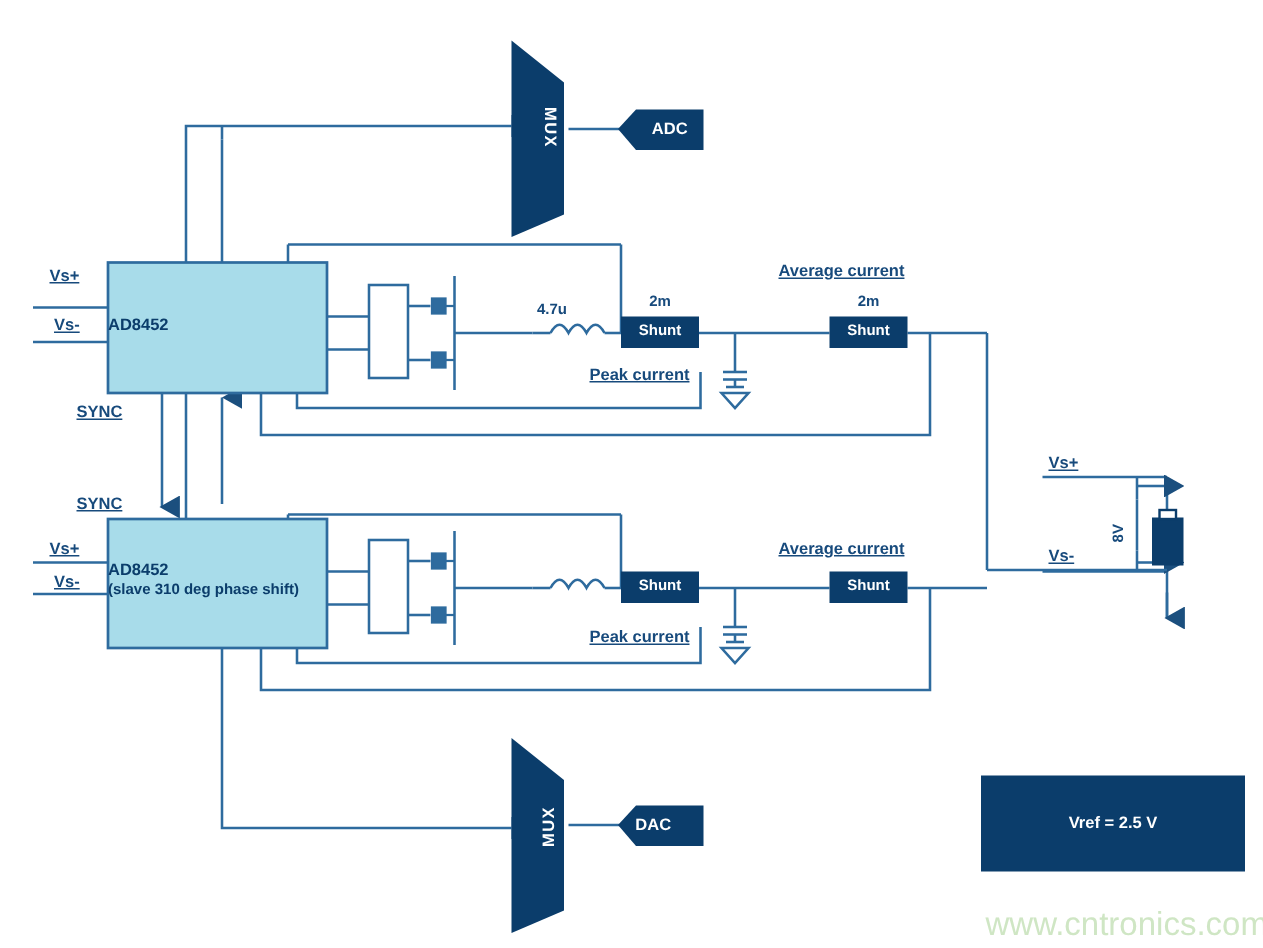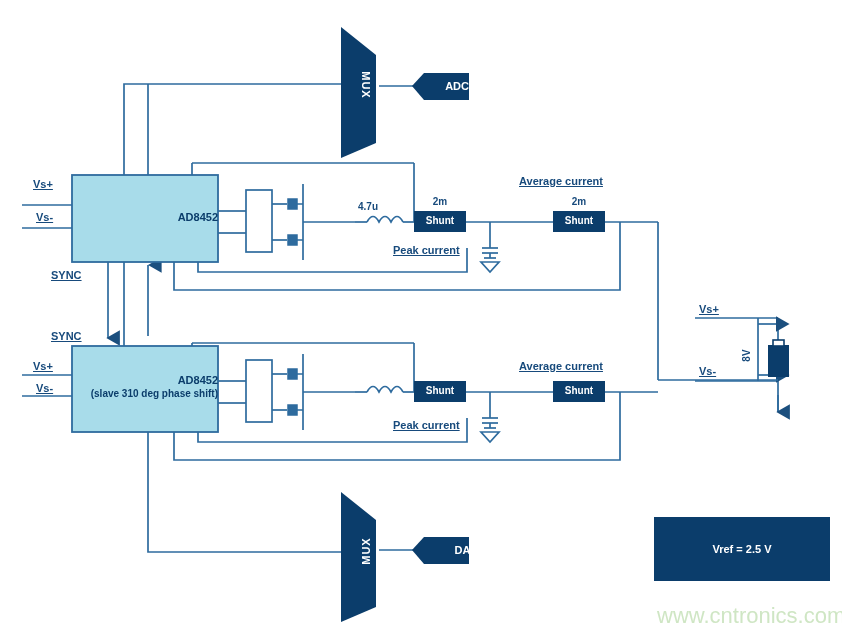--- a/index.html
+++ b/index.html
@@ -2,21 +2,21 @@
 <html><head>
 <meta charset="utf-8">
 <style>
   html,body{margin:0;padding:0;background:#ffffff;}
   body{font-family:"Liberation Sans",sans-serif;}
   #canvas{position:relative;width:842px;height:632px;background:#ffffff;overflow:hidden;}
   #svg-layer{position:absolute;left:0;top:0;width:842px;height:632px;}
   .lbl{position:absolute;font-weight:bold;color:#174a7c;white-space:nowrap;}
   .lbl-sm{font-size:10px;text-align:right;}
   .lbl-md{font-size:11px;text-decoration:underline;}
-  .blk-txt{position:absolute;color:#0b3d6b;font-weight:bold;text-align:right;white-space:nowrap;}
+  .blk-txt{position:absolute;color:#0b3d6b;font-weight:bold;text-align:left;white-space:nowrap;}
   .navy-txt{position:absolute;color:#ffffff;font-weight:bold;text-align:center;white-space:nowrap;}
   .rot-cw{transform:rotate(90deg);transform-origin:center center;}
   .rot-ccw{transform:rotate(-90deg);transform-origin:center center;}
   #watermark{position:absolute;font-size:22px;color:#cfe6c4;font-family:"Liberation Sans",sans-serif;white-space:nowrap;}
 </style>
 </head>
 <body>
 
 <div id="canvas">
 
@@ -179,23 +179,23 @@
 
   <div class="blk-txt" style="left:72px;top:211px;width:146px;font-size:11px;">AD8452</div>
 
   <div class="blk-txt" style="left:72px;top:374px;width:146px;font-size:11px;">AD8452</div>
   <div class="blk-txt" style="left:72px;top:388px;width:146px;font-size:10px;">(slave 310 deg phase shift)</div>
 
   <div class="navy-txt rot-cw" style="left:326px;top:79px;width:80px;font-size:11px;letter-spacing:1px;">MUX</div>
 
   <div class="navy-txt rot-ccw" style="left:326px;top:545px;width:80px;font-size:11px;letter-spacing:1px;">MUX</div>
 
-  <div class="navy-txt" style="left:424px;top:80px;width:45px;font-size:11px;text-align:right;">ADC</div>
-
-  <div class="navy-txt" style="left:444px;top:544px;width:45px;font-size:11px;">DAC</div>
+  <div class="navy-txt" style="left:424px;top:80px;width:45px;font-size:11px;">ADC</div>
+
+  <div class="navy-txt" style="left:413px;top:544px;width:45px;font-size:11px;">DAC</div>
 
   <div class="navy-txt" style="left:414px;top:215px;width:52px;font-size:10px;">Shunt</div>
   <div class="lbl lbl-sm" style="left:414px;top:196px;width:52px;text-align:center;">2m</div>
 
   <div class="navy-txt" style="left:553px;top:215px;width:52px;font-size:10px;">Shunt</div>
   <div class="lbl lbl-sm" style="left:553px;top:196px;width:52px;text-align:center;">2m</div>
 
   <div class="navy-txt" style="left:414px;top:385px;width:52px;font-size:10px;">Shunt</div>
   <div class="navy-txt" style="left:553px;top:385px;width:52px;font-size:10px;">Shunt</div>
 

